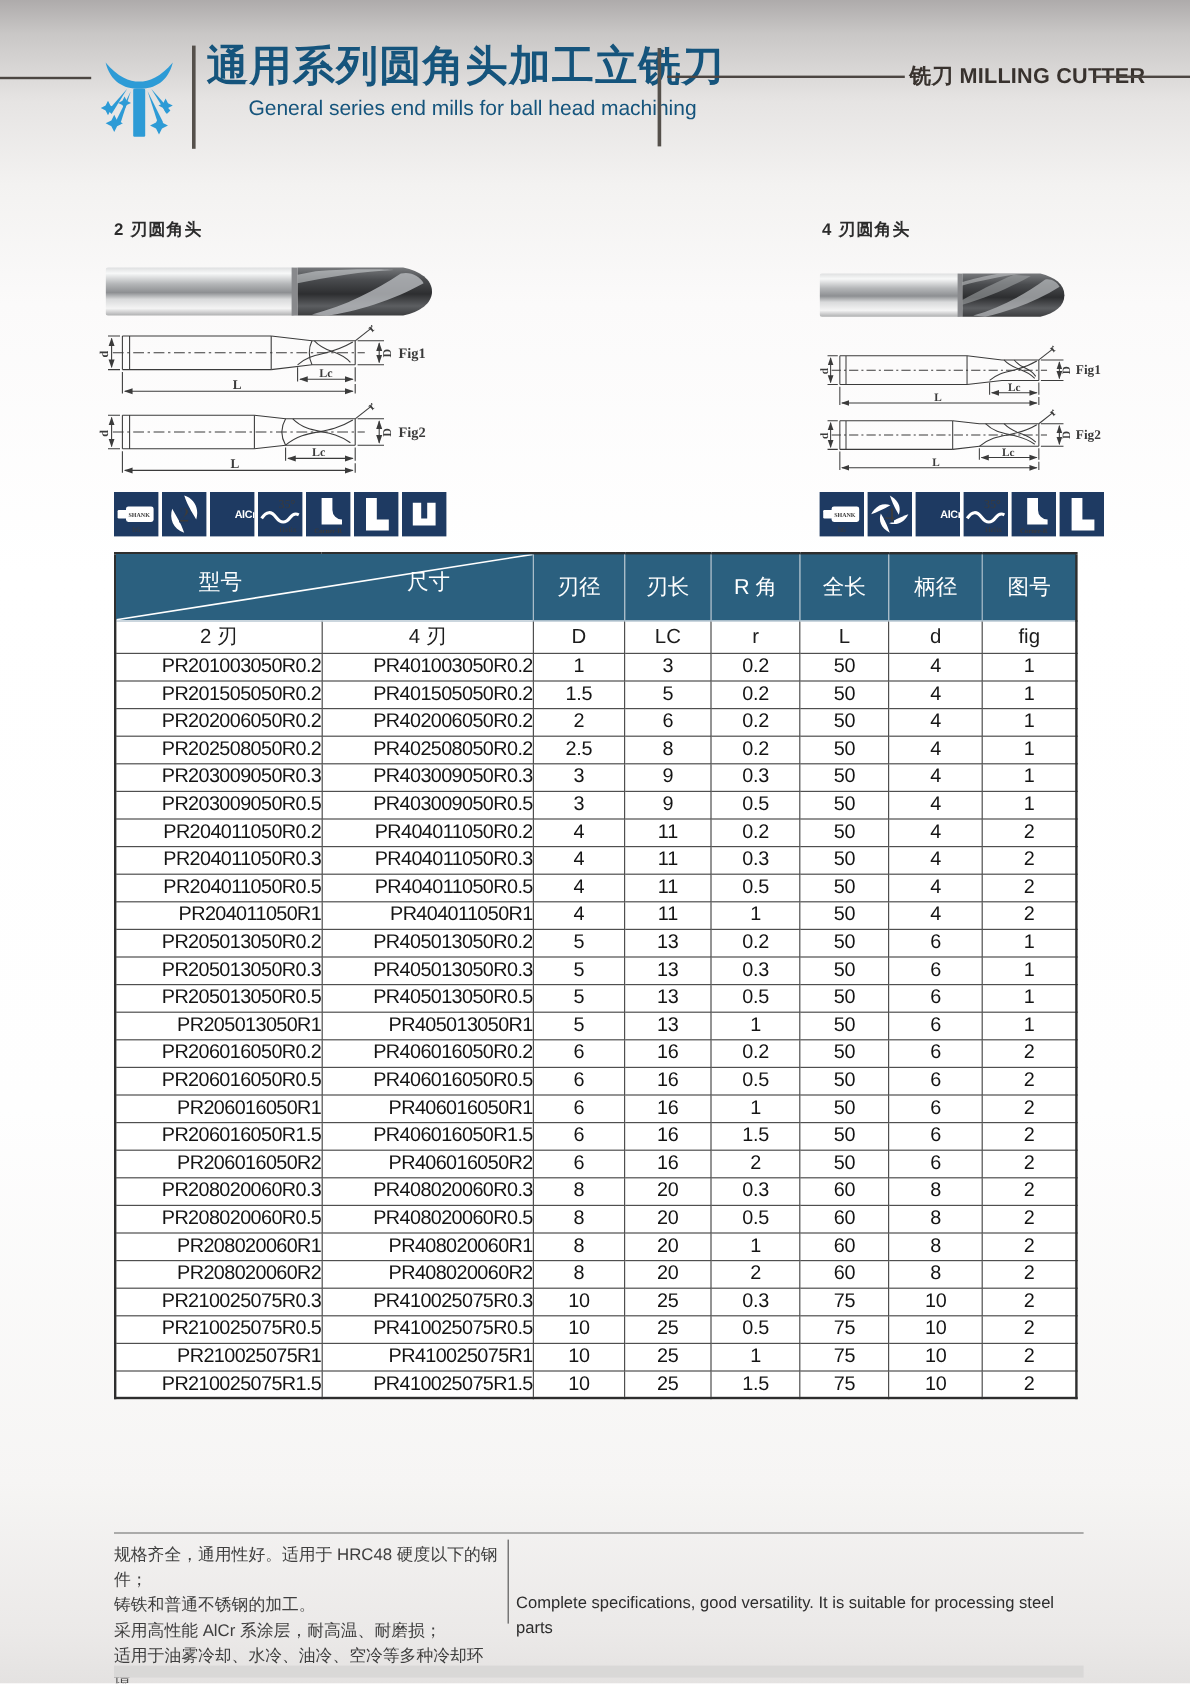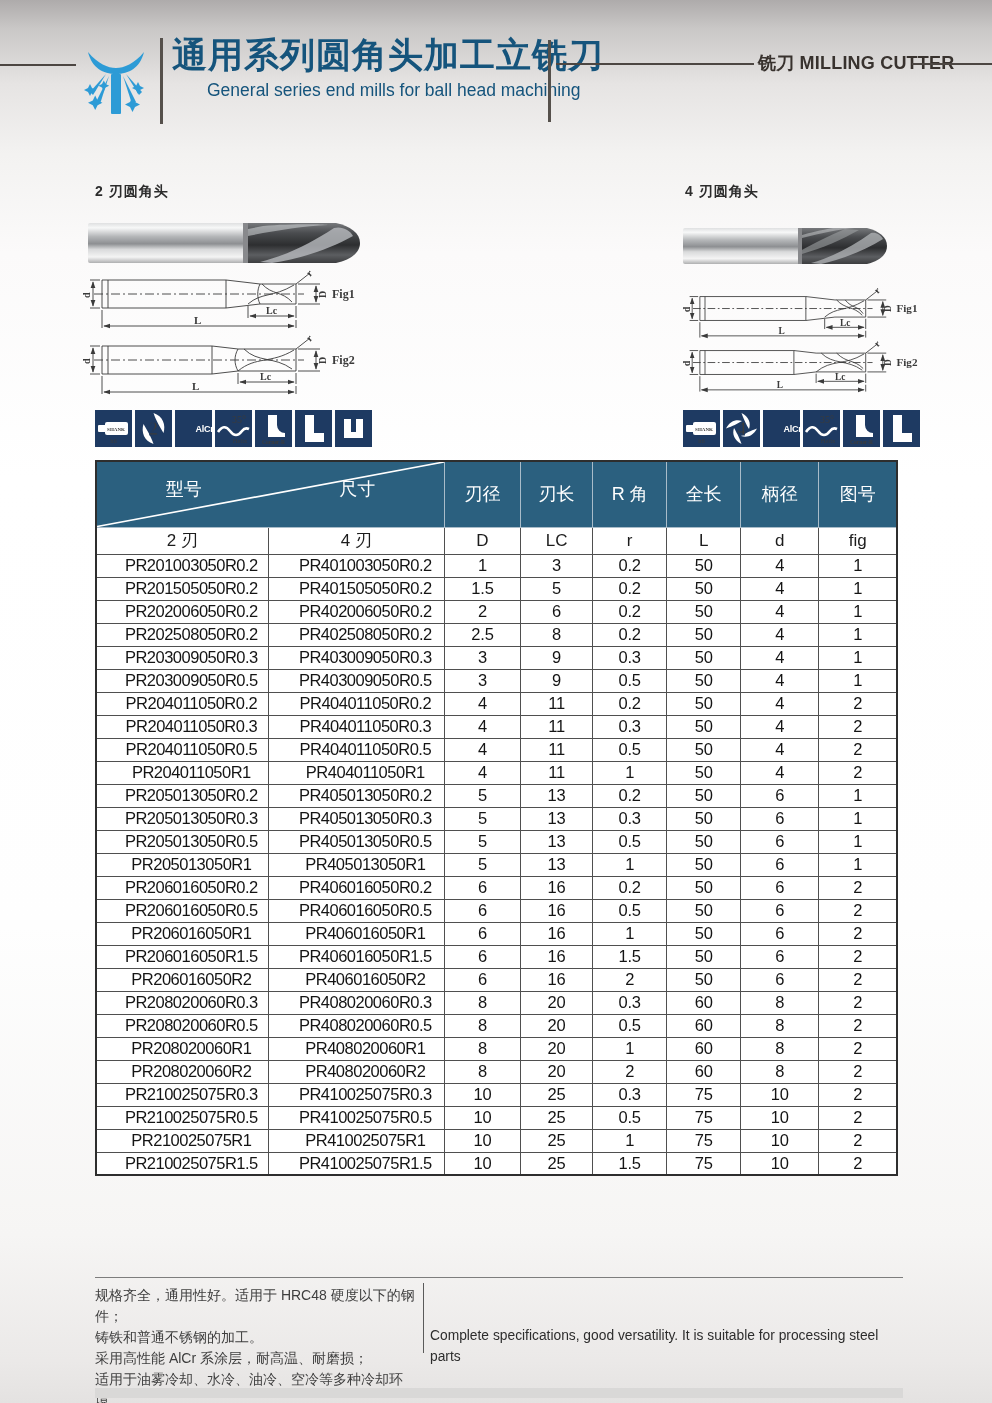--- a/index.html
+++ b/index.html
@@ -31,24 +31,24 @@
   .tech { overflow:visible; }
   
   .badge-row { position:absolute; display:flex; gap:3px; }
   .badge-row.left { left:95px; top:410px; }
   .badge-row.right { left:683px; top:410px; }
   .badge { width:37px; height:37px; background:#1e3a62; color:#fff; display:flex; flex-direction:column; align-items:center; justify-content:center; overflow:hidden; }
   .badge .coat { font-size:9px; font-weight:bold; letter-spacing:-0.3px; font-family:"Liberation Sans",sans-serif;margin-left:36px; }
   
   .spec-table { position:absolute; left:95px; top:460px; width:803px; border-collapse:collapse; table-layout:fixed; background:#fff; }
   .spec-table th, .spec-table td { border:1px solid #4f4f4f; text-align:center; vertical-align:middle; }
-  .spec-table thead tr.main th { background:#2b607f; color:#fff; font-size:18px; font-weight:normal; height:66px; border:1px solid #a9bcc9; border-top:2px solid #2e2e2e; }
+  .spec-table thead tr.main th { background:#2b607f; color:#fff; font-size:18px; font-weight:normal; height:56px; border:1px solid #a9bcc9; border-top:2px solid #2e2e2e; }
   .spec-table thead tr.sub td { height:27px; font-size:17px; color:#1c1c1c; }
   .spec-table tbody td { height:23px; font-size:16.5px; color:#141414; letter-spacing:-0.2px; line-height:1; }
-  .spec-table td.model-cell { text-align:center; padding-left:18px; font-size:16.5px; letter-spacing:-0.5px; }
+  .spec-table td.model-cell { text-align:right; padding-left:18px; font-size:16.5px; letter-spacing:-0.5px; }
   .spec-table { border:2px solid #2e2e2e; }
   .diag-cell { position:relative; padding:0; }
   .diag-cell svg { position:absolute; left:0; top:0; width:100%; height:100%; }
   .diag-label { position:absolute; top:42%; transform:translateY(-50%); width:50%; text-align:center; }
   .diag-model { left:0; }
   .diag-size { left:50%; }
   
   .footer-divider { position:absolute; left:95px; top:1277px; width:808px; height:1px; background:#7d7d7d; }
   .cn-block { position:absolute; left:95px; top:1285px; width:328px; font-size:14px; line-height:21px; color:#3e3e3e; }
   .foot-vsep { position:absolute; left:423px; top:1283px; width:1px; height:70px; background:#5a5a5a; }

